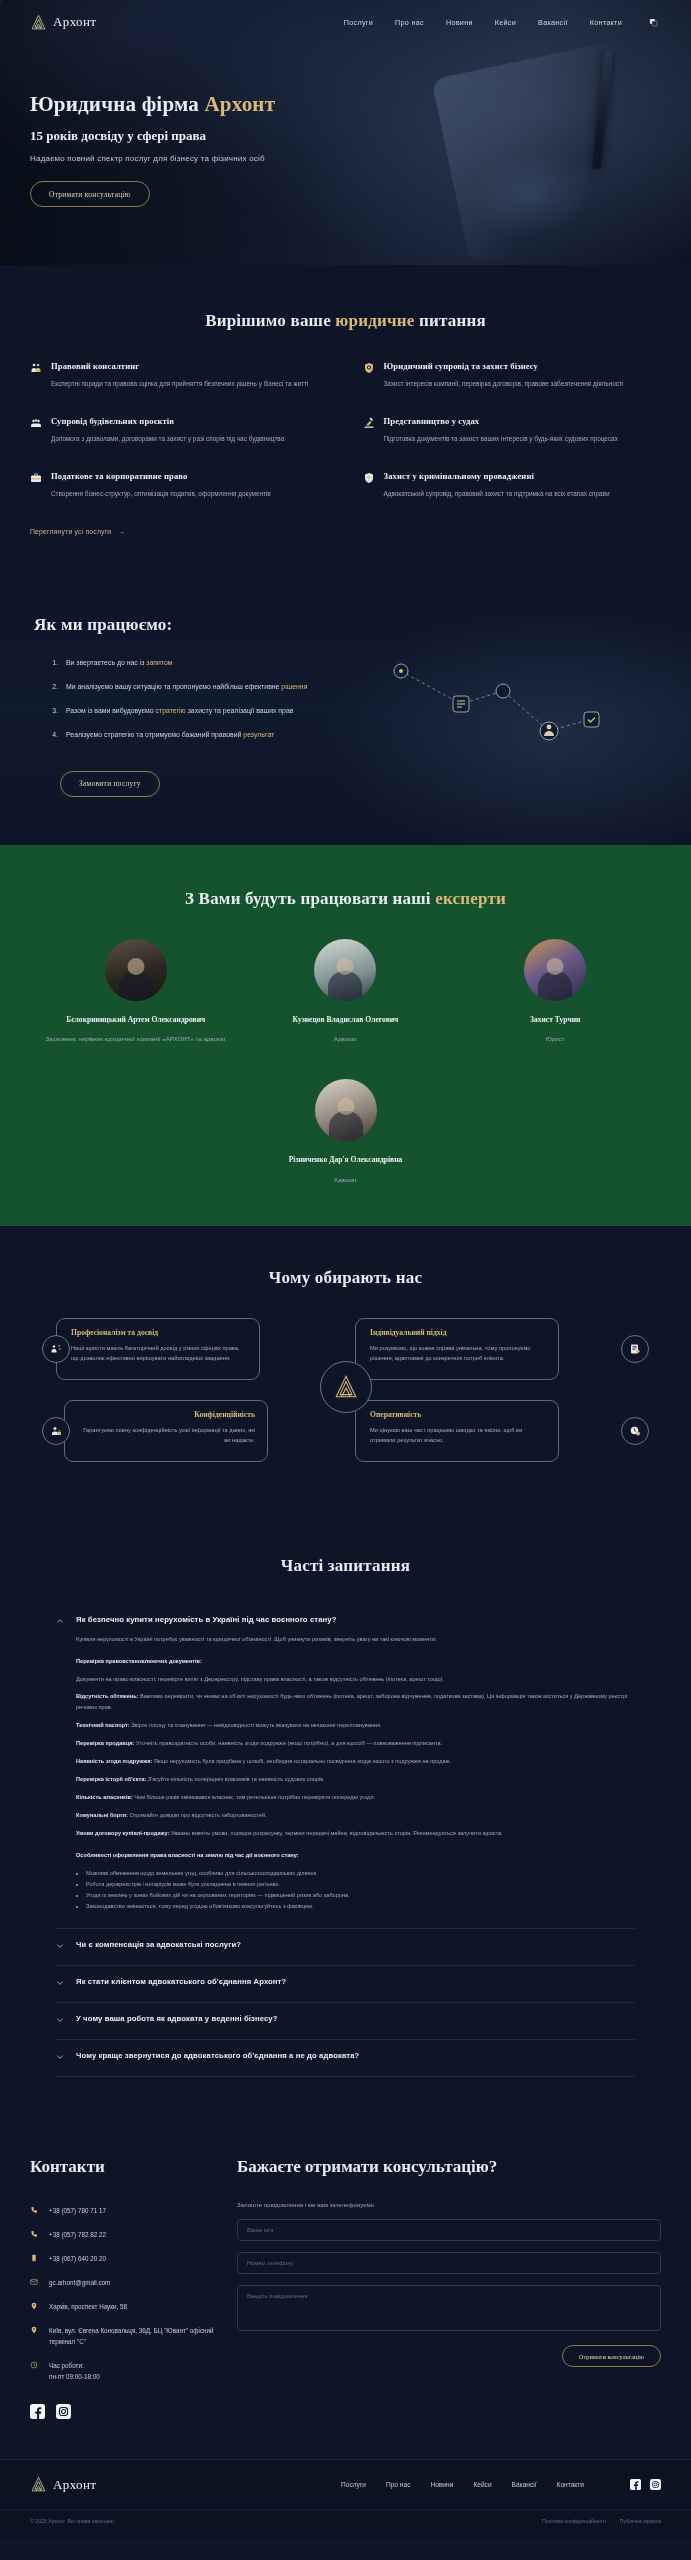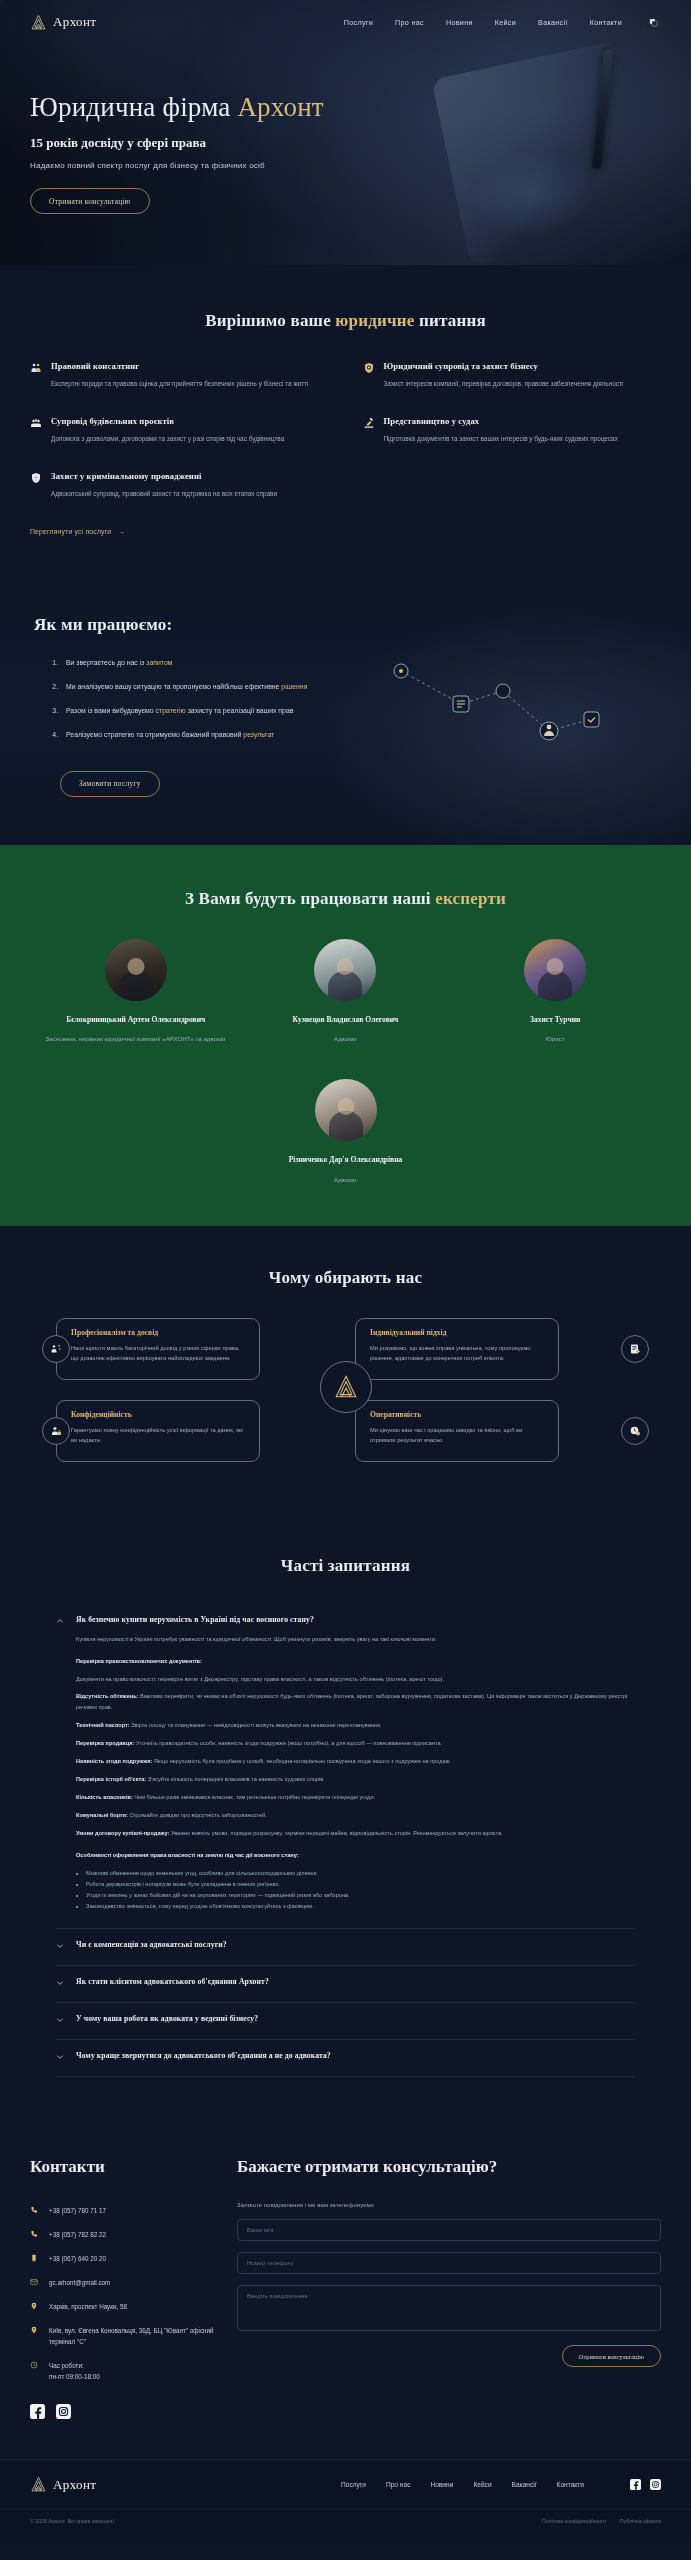--- a/index.html
+++ b/index.html
@@ -67,21 +67,21 @@
   }
   .hero-pen:before{
     content:""; position:absolute; right:24px; top:4px; width:9px; height:120px;
     background: linear-gradient(180deg,#2b3348,#11182a 70%,#0d1320);
     border-radius: 5px 5px 2px 2px; transform: rotate(18deg);
     box-shadow: 0 0 10px rgba(0,0,0,.6);
   }
   .hero-content { position: relative; z-index: 3; padding: 48px 30px 0; }
   h1.hero-title {
     font-family: "Liberation Serif", serif;
-    font-size: 27px; line-height: 1.15; font-weight: 400; letter-spacing: .2px;
+    font-size: 21px; line-height: 1.15; font-weight: 700; letter-spacing: .2px;
   }
   .hero-sub {
     font-family: "Liberation Serif", serif;
     font-size: 13px; font-weight: 700; margin-top: 12px; color: #eef1f6;
   }
   .hero-desc { font-size: 8px; color: #c3cbd9; margin-top: 10px; letter-spacing: .2px; }
   .btn-outline {
     display: inline-flex; align-items: center; justify-content: center;
     margin-top: 18px; padding: 0 18px; height: 26px;
     border: 1px solid #8d7a4a; border-radius: 13px;
@@ -173,21 +173,21 @@
   
   .why { padding: 42px 0 46px; background: #0d1526; }
   .why-wrap { position: relative; margin-top: 30px; height: 150px; padding: 0 42px; }
   .why-card {
     position: absolute; width: 204px; height: 62px;
     border: 1px solid #5d6a80; border-radius: 9px;
     padding: 9px 12px 9px 14px;
   }
   .why-card.c1 { left: 56px;  top: 0; }
   .why-card.c2 { left: 355px; top: 0; }
-  .why-card.c3 { left: 56px;  top: 82px; }
+  .why-card.c3 { left: 64px;  top: 82px; text-align: right; }
   .why-card.c4 { left: 355px; top: 82px; }
   .why-card h4 {
     font-family: "Liberation Serif", serif;
     font-size: 7.6px; font-weight: 700; color: #d9b978; margin-bottom: 6px;
   }
   .why-card p { font-size: 5.7px; line-height: 1.8; color: #a3aec1; }
   .why-badge {
     position: absolute; width: 28px; height: 28px; border-radius: 50%;
     border: 1px solid #6a7589; background: #0d1526;
     display: flex; align-items: center; justify-content: center;
@@ -208,21 +208,21 @@
   
   .faq { padding: 42px 0 44px; background: #0d1526; }
   .faq-list { margin-top: 28px; padding: 0 56px; }
   .faq-item { border-bottom: 1px solid #1f2a3f; padding: 0 0 10px; }
   .faq-q {
     display: flex; align-items: flex-start; gap: 12px;
     padding: 11px 0 5px; cursor: pointer;
   }
   .chev { width: 8px; flex: 0 0 8px; margin-top: 2px; }
   .faq-q h4 {
-    font-family: Liberation Serif, serif;
+    font-family: Liberation Sans, sans-serif;
     font-size: 7.7px; font-weight: 700; color: #eef1f6; letter-spacing: .1px;
   }
   .faq-body { padding-left: 20px; }
   .faq-body p { font-size: 5.6px; line-height: 1.95; color: #9dabc0; margin: 7px 0; }
   .faq-body p.lead { margin-top: 4px; }
   .faq-body strong { color: #dfe5ee; font-weight: 700; }
   .faq-body .hd { color: #e6ebf3; font-weight: 700; margin-top: 11px; }
   .faq-body ul { margin: 7px 0 6px 10px; }
   .faq-body li { font-size: 5.6px; line-height: 2.0; color: #9dabc0; }
 
@@ -356,20 +356,31 @@
         <rect x="3" y="19" width="18" height="2.6" rx="1" fill="#e6eaf1"></rect>
         <path d="M7 15l7-7 3 3-7 7z" fill="#d9b978"></path>
         <rect x="13" y="3" width="7" height="3.4" rx="1.5" transform="rotate(45 16.5 4.7)" fill="#e6eaf1"></rect>
       </svg>
       <div>
         <h3>Представництво у судах</h3>
         <p>Підготовка документів та захист ваших інтересів у будь-яких судових процесах</p>
       </div>
     </div>
 
+    <div class="svc">
+      <svg class="svc-ico" viewBox="0 0 24 24">
+        <rect x="2" y="7" width="20" height="13" rx="2" fill="#e6eaf1"></rect>
+        <path d="M9 7V5.5A1.5 1.5 0 0 1 10.5 4h3A1.5 1.5 0 0 1 15 5.5V7" fill="none" stroke="#e6eaf1" stroke-width="1.8"></path>
+        <rect x="2" y="12" width="20" height="3" fill="#d9b978"></rect>
+      </svg>
+      <div>
+        <h3>Податкове та корпоративне право</h3>
+        <p>Створення бізнес-структур, оптимізація податків, оформлення документів</p>
+      </div>
+    </div>
 
     <div class="svc">
       <svg class="svc-ico" viewBox="0 0 24 24">
         <path d="M12 2 20 5v7c0 5-3.4 8.4-8 10-4.6-1.6-8-5-8-10V5z" fill="#e6eaf1"></path>
         <path d="M12 6v12M7 11h10" stroke="#d9b978" stroke-width="2"></path>
       </svg>
       <div>
         <h3>Захист у кримінальному провадженні</h3>
         <p>Адвокатський супровід, правовий захист та підтримка на всіх етапах справи</p>
       </div>

